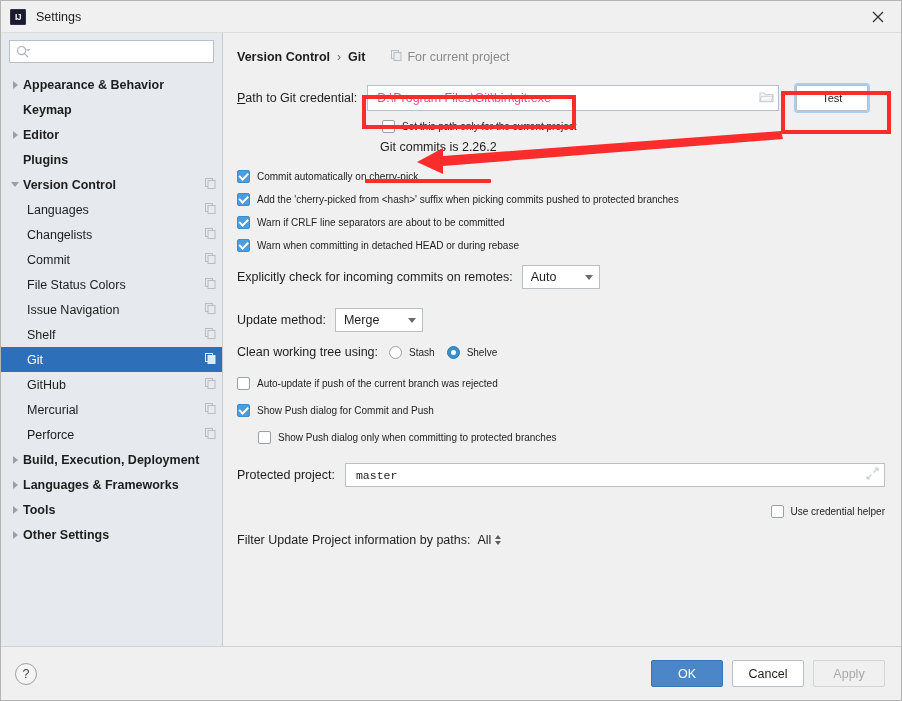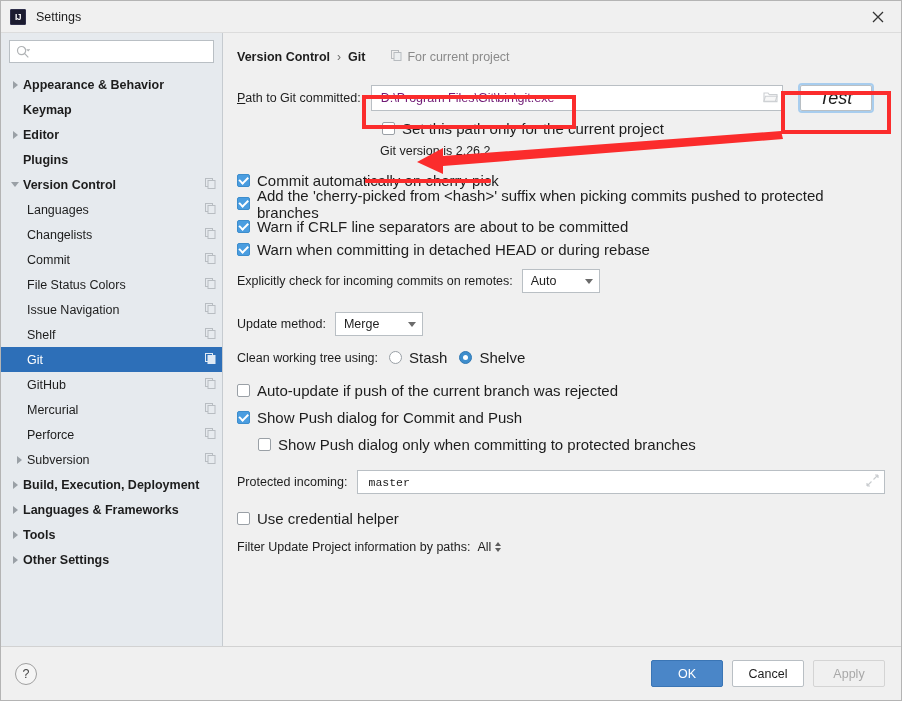--- a/index.html
+++ b/index.html
@@ -130,49 +130,48 @@
   .path-row { margin-top: 18px; }
   .path-field {
     height: 26px; flex: 1 1 auto;
     background: #fff; border: 1px solid #b9bfc4;
     display: flex; align-items: center;
     padding: 0 4px 0 7px; margin-left: 10px;
     max-width: 412px;
   }
   .path-field input {
     border: 0; outline: 0; background: transparent; flex: 1;
-    font-family: "Liberation Sans", sans-serif; font-size: 12.5px; color: #701a75;
+    font-family: "Liberation Sans", sans-serif; font-size: 12.5px; color: #ec4899;
   }
   .folder-icon { opacity: .5; margin-left: 4px; }
   .test-btn {
     margin-left: 17px; width: 72px; height: 26px;
     background: #fff; border: 1px solid #b9bfc4; border-radius: 2px;
-    font-family: "Liberation Sans", sans-serif; font-size: 18px; color: #1d1d1d;
+    font-family: "Liberation Sans", sans-serif; font-size: 11px; color: #1d1d1d;
     outline: 2px solid #a8cdee; outline-offset: 0px;
     cursor: default;
-    font-style: italic;
   }
 
   .subrow { margin-top: 9px; margin-left: 145px; display: flex; align-items: center; }
   .gitver { margin-top: 7px; margin-left: 143px; font-size: 12.5px; color: #1d1d1d; position: relative; display: inline-block; }
 
   
   .cb {
     width: 13px; height: 13px; flex: 0 0 13px;
     border: 1px solid #9aa0a6; background: #fff;
     display: inline-flex; align-items: center; justify-content: center;
     border-radius: 2px;
   }
   .cb.checked { background: #4a9de0; border-color: #3d8dcc; }
   .cb.checked::after {
     content: ""; width: 7px; height: 3.5px;
     border-left: 2px solid #fff; border-bottom: 2px solid #fff;
     transform: rotate(-45deg) translate(1px, -1px);
   }
-  .cb-label { margin-left: 7px; font-size: 15px; color: #1d1d1d; }
+  .cb-label { margin-left: 7px; font-size: 10px; color: #1d1d1d; }
   .cb-row { display: flex; align-items: center; height: 23px; }
 
   .radio {
     width: 13px; height: 13px; flex: 0 0 13px;
     border: 1px solid #9aa0a6; background: #fff; border-radius: 50%;
     display: inline-flex; align-items: center; justify-content: center;
   }
   .radio.checked { background: #3d8dcc; border-color: #3179b5; }
   .radio.checked::after { content:""; width: 5px; height: 5px; border-radius: 50%; background: #fff; }
 
@@ -363,30 +362,20 @@
             <span class="expander"></span>
             <span class="tree-label">Mercurial</span>
             <span class="module-icon"><svg width="11" height="11" viewBox="0 0 11 11" aria-hidden="true">
                 <rect x="0.5" y="0.5" width="7" height="8" fill="none" stroke="#9aa0a6" stroke-width="1"></rect>
                 <rect x="3" y="2.5" width="7" height="8" fill="#e9edf1" stroke="#9aa0a6" stroke-width="1"></rect>
               </svg></span>
           </div>
           <div class="tree-row lvl1">
             <span class="expander"></span>
             <span class="tree-label">Perforce</span>
-            <span class="module-icon"><svg width="11" height="11" viewBox="0 0 11 11" aria-hidden="true">
-                <rect x="0.5" y="0.5" width="7" height="8" fill="none" stroke="#9aa0a6" stroke-width="1"></rect>
-                <rect x="3" y="2.5" width="7" height="8" fill="#e9edf1" stroke="#9aa0a6" stroke-width="1"></rect>
-              </svg></span>
-          </div>
-          <div class="tree-row lvl1">
-            <span class="expander">
-              <span class="arrow-right"></span>
-            </span>
-            <span class="tree-label">Subversion</span>
             <span class="module-icon"><svg width="11" height="11" viewBox="0 0 11 11" aria-hidden="true">
                 <rect x="0.5" y="0.5" width="7" height="8" fill="none" stroke="#9aa0a6" stroke-width="1"></rect>
                 <rect x="3" y="2.5" width="7" height="8" fill="#e9edf1" stroke="#9aa0a6" stroke-width="1"></rect>
               </svg></span>
           </div>
           <div class="tree-row lvl0">
             <span class="expander">
               <span class="arrow-right"></span>
             </span>
             <span class="tree-label">Build, Execution, Deployment</span>
@@ -425,41 +414,41 @@
               <rect x="0.5" y="0.5" width="7" height="8" fill="none" stroke="#9aa0a6" stroke-width="1"></rect>
               <rect x="3" y="2.5" width="7" height="8" fill="#e9edf1" stroke="#9aa0a6" stroke-width="1"></rect>
             </svg>
           </span>
           <span>For current project</span>
         </span>
       </div>
 
       
       <div class="row path-row">
-        <span class="field-label"><span class="mnemonic">P</span><span>ath to Git committed:</span></span>
+        <span class="field-label"><span class="mnemonic">P</span><span>ath to Git credential:</span></span>
         <div class="path-field">
           <input type="text" placeholder="" value="D:\Program Files\Git\bin\git.exe" style="">
           <span class="folder-icon">
             <svg width="15" height="13" viewBox="0 0 15 13" aria-hidden="true">
               <path d="M1 3 h4 l1.3 1.6 H14 v7 H1 z" fill="none" stroke="#9aa0a6" stroke-width="1.1"></path>
               <path d="M2.4 6.2 H14 l-1.6 5 H1 z" fill="#f0f0f0" stroke="#9aa0a6" stroke-width="1.1"></path>
             </svg>
           </span>
         </div>
         <button class="test-btn">Test</button>
       </div>
 
       
       <div class="subrow">
         <span class="cb" id="cb-setpath"></span>
         <span class="cb-label">Set this path only for the current project</span>
       </div>
 
       
-      <div class="gitver">Git version is 2.26.2</div>
+      <div class="gitver">Git commits is 2.26.2</div>
 
       
       <div id="checkbox-list" style="margin-top:11px;">
           <div class="cb-row">
             <span class="cb checked"></span>
             <span class="cb-label">Commit automatically on cherry-pick</span>
           </div>
           <div class="cb-row">
             <span class="cb checked"></span>
             <span class="cb-label">Add the 'cherry-picked from &lt;hash&gt;' suffix when picking commits pushed to protected branches</span>
@@ -514,34 +503,34 @@
       </div>
 
       
       <div class="cb-row" style="margin-top:4px;margin-left:21px;">
         <span class="cb" id="cb-showpushprot"></span>
         <span class="cb-label">Show Push dialog only when committing to protected branches</span>
       </div>
 
       
       <div class="row" style="margin-top:14px;">
-        <span class="field-label">Protected incoming:</span>
+        <span class="field-label">Protected project:</span>
         <div class="pb-field">
           <input type="text" value="master" style="">
           <span class="expand-icon">
             <svg width="13" height="13" viewBox="0 0 13 13" aria-hidden="true">
               <path d="M12 1 L7.5 5.5 M12 1 L12 4 M12 1 L9 1" stroke="#8a9097" stroke-width="1.2" fill="none"></path>
               <path d="M1 12 L5.5 7.5 M1 12 L1 9 M1 12 L4 12" stroke="#8a9097" stroke-width="1.2" fill="none"></path>
             </svg>
           </span>
         </div>
       </div>
 
       
-      <div class="cb-row" style="margin-top:13px;">
+      <div class="cb-row" style="margin-top:13px;justify-content:flex-end;">
         <span class="cb" id="cb-cred"></span>
         <span class="cb-label">Use credential helper</span>
       </div>
 
       
       <div class="row" style="margin-top:10px;">
         <span class="field-label">Filter Update Project information by paths:</span>
         <span class="spinner-val">All</span>
         <span class="spinner-arrows">
           <span class="sp-up"></span>

